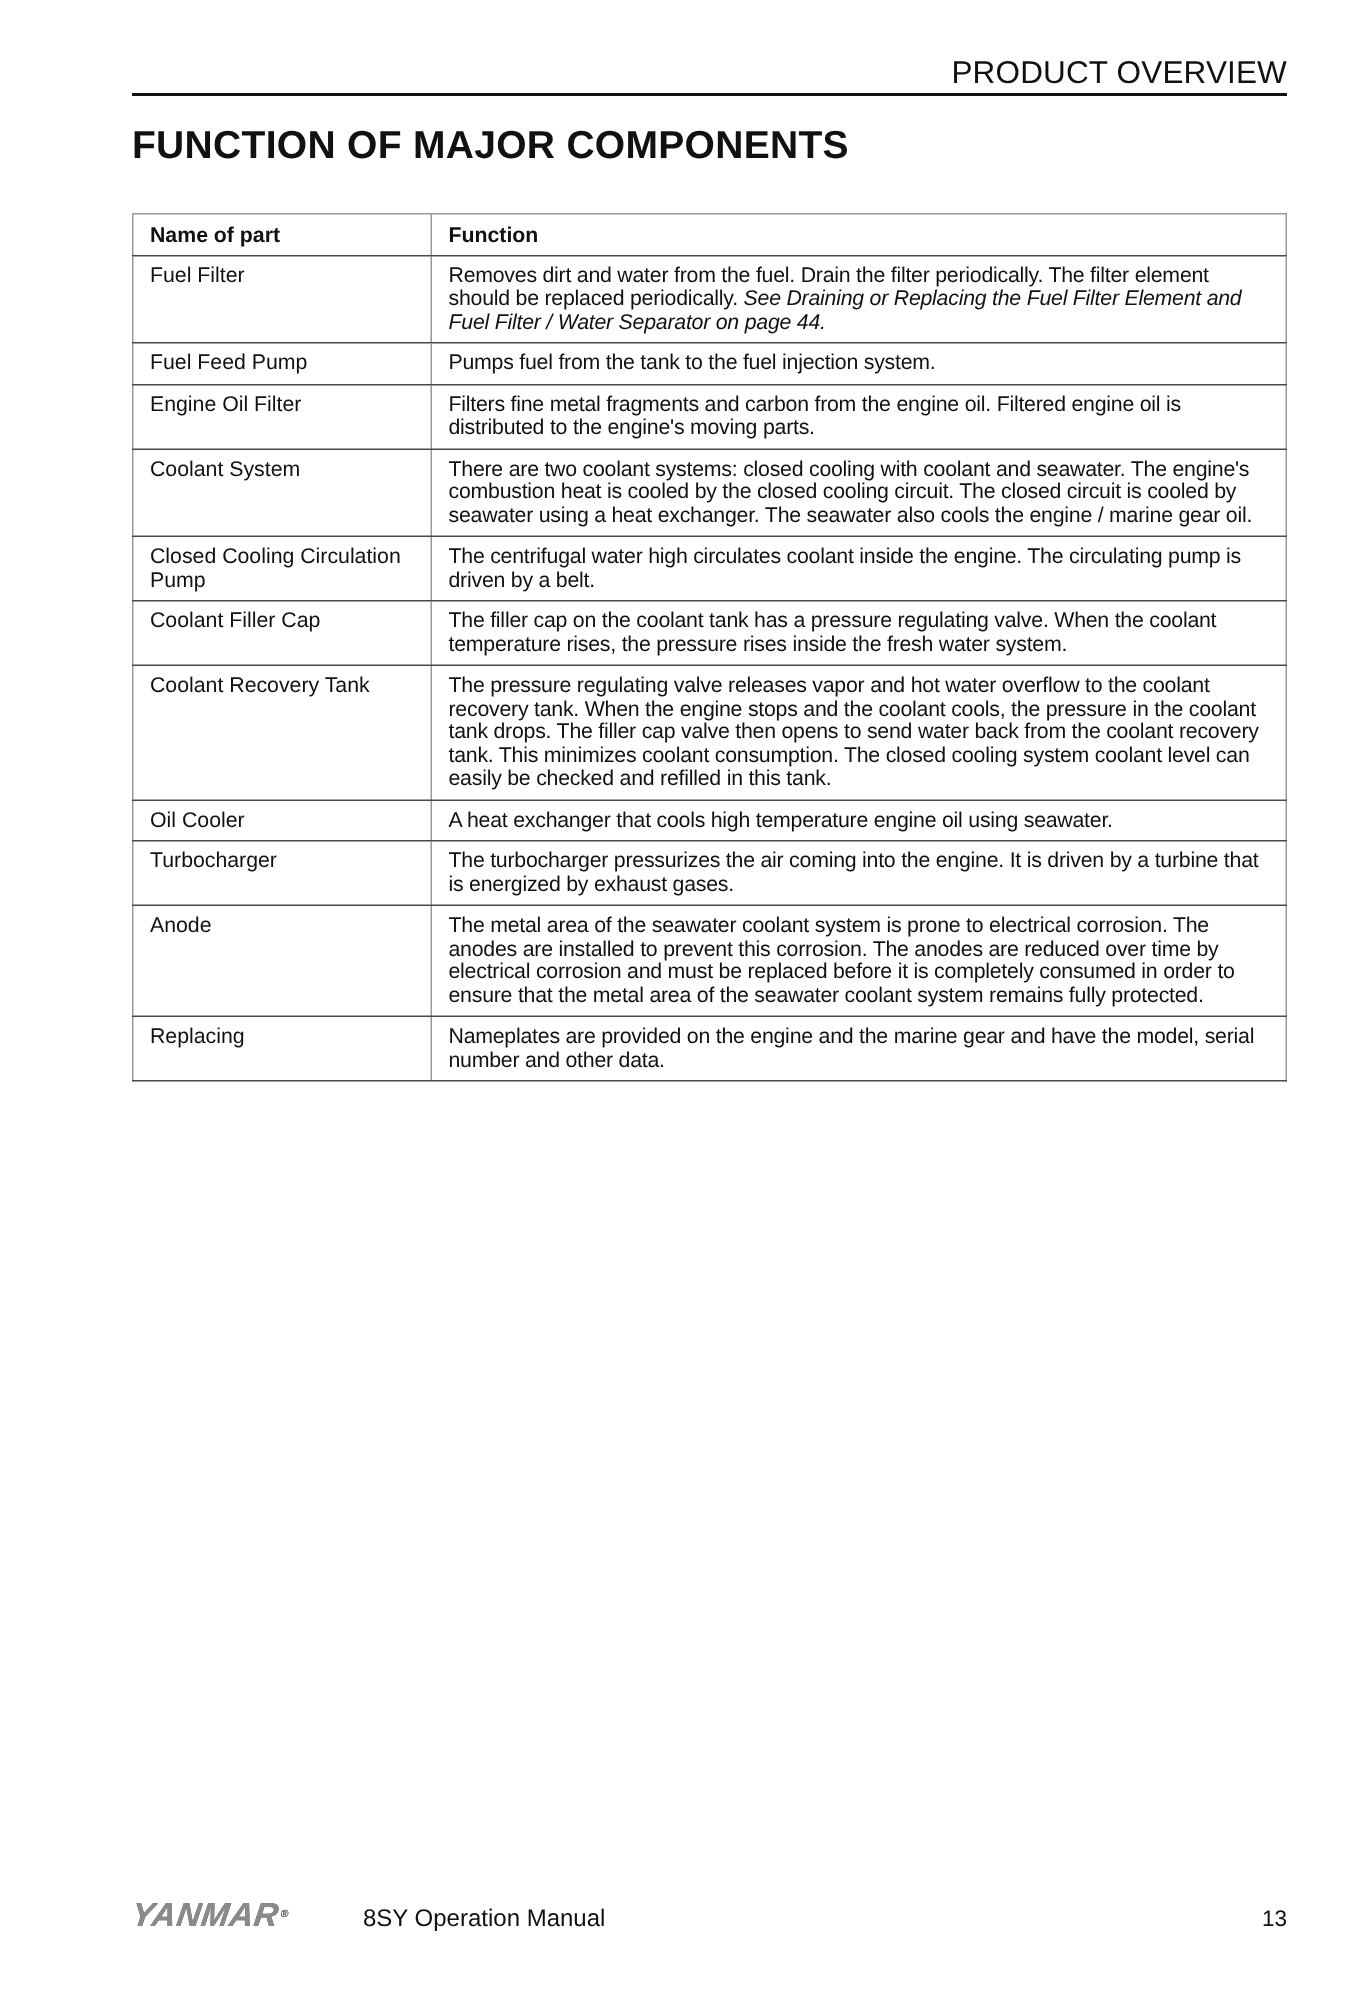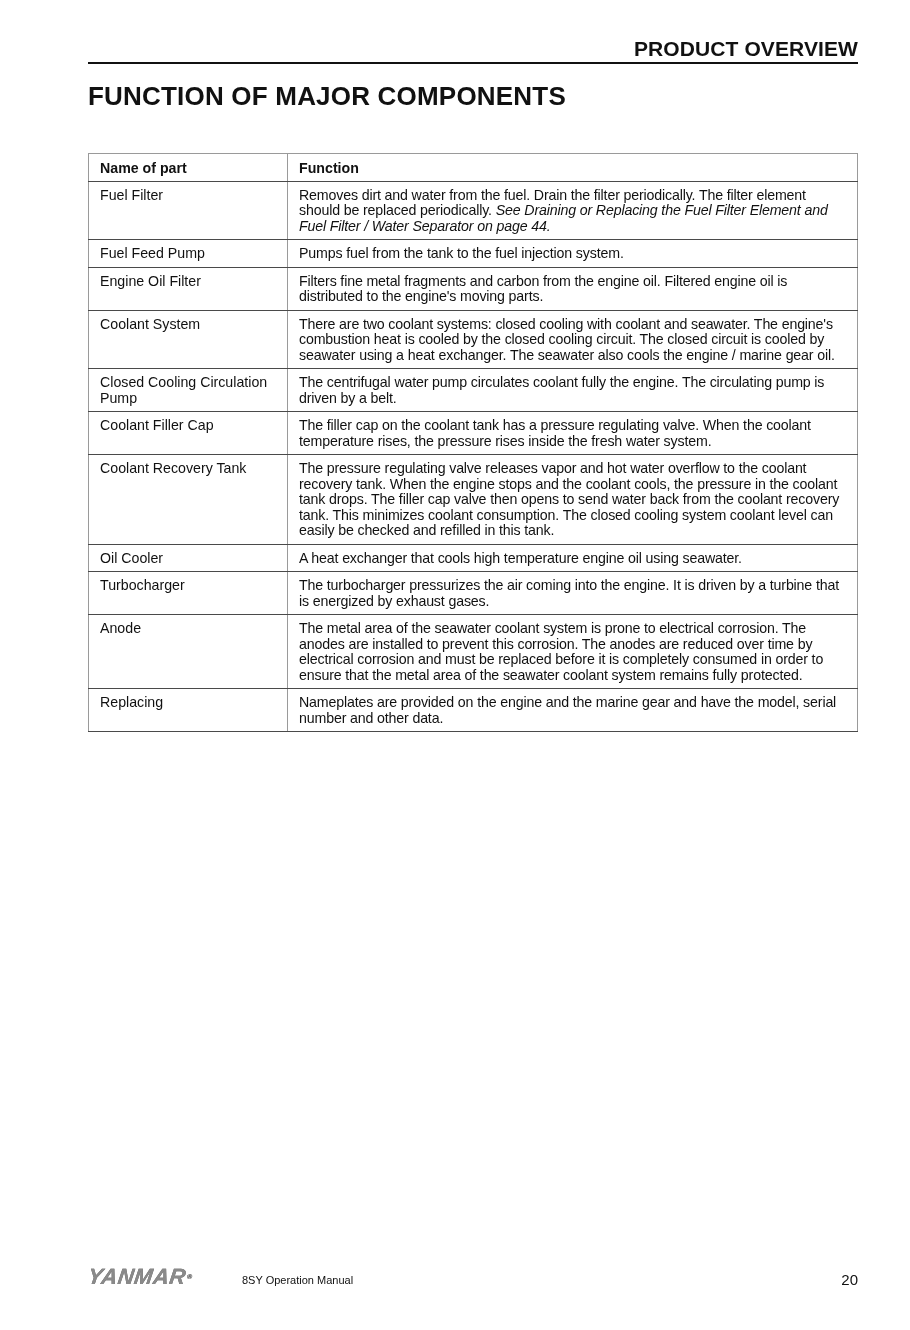--- a/index.html
+++ b/index.html
@@ -19,39 +19,39 @@
       position: absolute;
       left: 88px;
       top: 36px;
       width: 770px;
       height: 26px;
       border-bottom: 2px solid #111111;
       text-align: right;
     }
     .header-section span {
       font-size: 21px;
-      font-weight: bold;
+      font-weight: normal;
       line-height: 26px;
       letter-spacing: 0.1px;
       text-align: center;
     }
     .page-title {
       position: absolute;
       left: 88px;
       top: 80px;
       margin: 0;
       font-size: 26px;
       font-weight: bold;
       letter-spacing: 0.2px;
       line-height: 32px;
     }
     table.components {
       position: absolute;
       left: 88px;
-      top: 153px;
+      top: 142px;
       width: 770px;
       border-collapse: collapse;
       font-size: 14.2px;
       line-height: 15.5px;
     }
     table.components th,
     table.components td {
       border-top: 1px solid #4a4a4a;
       border-bottom: 1px solid #4a4a4a;
       border-left: 1px solid #9a9a9a;
@@ -104,21 +104,21 @@
       font-size: 7px;
       font-style: normal;
       vertical-align: bottom;
       margin-left: 1px;
       color: #666;
     }
     .manual-title {
       position: absolute;
       left: 154px;
       top: 6px;
-      font-size: 11px;
+      font-size: 16px;
       line-height: 18px;
       text-align: center;
     }
     .page-number {
       position: absolute;
       right: 0;
       top: 6px;
       font-size: 15px;
       line-height: 18px;
     }
@@ -151,21 +151,21 @@
     <tr>
       <td class="col-name">Engine Oil Filter</td>
       <td class="col-function">Filters fine metal fragments and carbon from the engine oil. Filtered engine oil is distributed to the engine's moving parts.</td>
     </tr>
     <tr>
       <td class="col-name">Coolant System</td>
       <td class="col-function">There are two coolant systems: closed cooling with coolant and seawater. The engine's combustion heat is cooled by the closed cooling circuit. The closed circuit is cooled by seawater using a heat exchanger. The seawater also cools the engine / marine gear oil.</td>
     </tr>
     <tr>
       <td class="col-name">Closed Cooling Circulation Pump</td>
-      <td class="col-function">The centrifugal water pump circulates coolant fully the engine. The circulating pump is driven by a belt.</td>
+      <td class="col-function">The centrifugal water high circulates coolant inside the engine. The circulating pump is driven by a belt.</td>
     </tr>
     <tr>
       <td class="col-name">Coolant Filler Cap</td>
       <td class="col-function">The filler cap on the coolant tank has a pressure regulating valve. When the coolant temperature rises, the pressure rises inside the fresh water system.</td>
     </tr>
     <tr>
       <td class="col-name">Coolant Recovery Tank</td>
       <td class="col-function">The pressure regulating valve releases vapor and hot water overflow to the coolant recovery tank. When the engine stops and the coolant cools, the pressure in the coolant tank drops. The filler cap valve then opens to send water back from the coolant recovery tank. This minimizes coolant consumption. The closed cooling system coolant level can easily be checked and refilled in this tank.</td>
     </tr>
     <tr>
@@ -183,14 +183,14 @@
     <tr>
       <td class="col-name">Replacing</td>
       <td class="col-function">Nameplates are provided on the engine and the marine gear and have the model, serial number and other data.</td>
     </tr>
   </tbody>
 </table>
 
 <div class="footer">
   <div class="logo"><span>YANMAR</span><span class="reg">®</span></div>
   <span class="manual-title">8SY Operation Manual</span>
-  <span class="page-number">20</span>
+  <span class="page-number">13</span>
 </div>
 
 </body></html>

